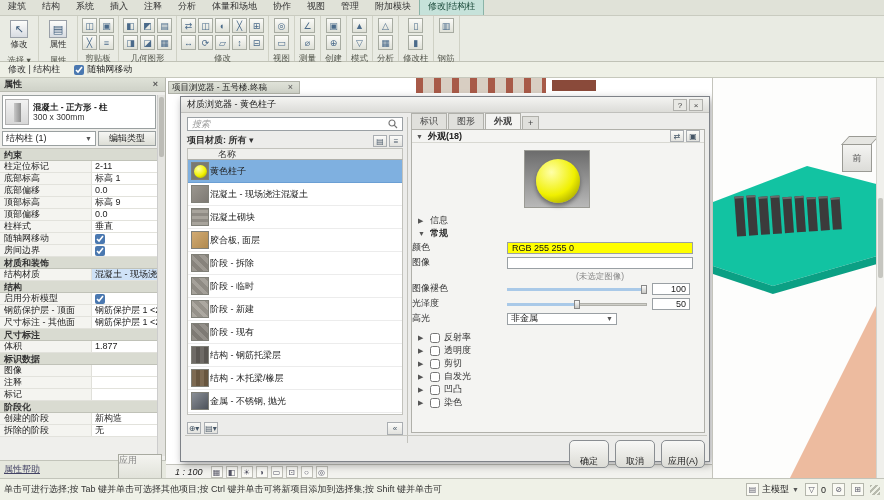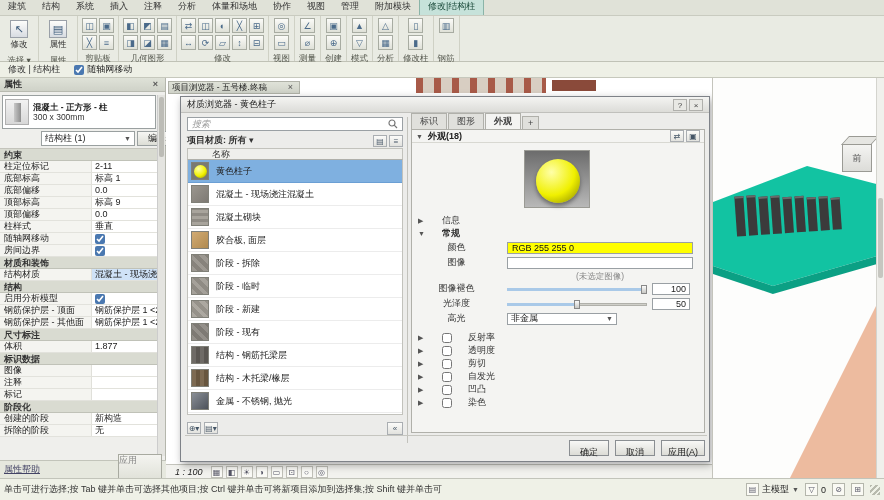--- a/index.html
+++ b/index.html
@@ -32,21 +32,21 @@
 .props{position:absolute;left:0;top:78px;width:166px;height:400px;background:#efefec;border-right:1px solid #b4b6ac;}
 .props-header{height:14px;background:linear-gradient(#dfe2d8,#cfd2c8);border-bottom:1px solid #b8bab0;display:flex;align-items:center;padding:0 4px;font-weight:bold;color:#333;}
 .props-header .sp{flex:1;}
 .x-btn{width:11px;height:11px;line-height:10px;text-align:center;color:#555;font-size:9px;cursor:default;}
 .typebox{position:absolute;left:2px;top:17px;width:154px;height:34px;background:#fff;border:1px solid #9aA0a0;display:flex;align-items:center;gap:4px;padding:2px;}
 .type-thumb{width:24px;height:26px;background:linear-gradient(#f2f2f2,#d8d8d8);border:1px solid #b0b0b0;position:relative;}
 .type-thumb::after{content:"";position:absolute;left:8px;top:3px;width:7px;height:19px;background:linear-gradient(90deg,#c8c8c8,#8e8e8e);}
 .type-lines{display:flex;flex-direction:column;line-height:10px;}
 .type-name{font-weight:bold;font-size:8.5px;}
 .type-size{font-size:8.5px;color:#333;}
-.selrow{position:absolute;left:2px;top:53px;width:154px;height:15px;display:flex;gap:2px;margin-left:39px;}
+.selrow{position:absolute;left:2px;top:53px;width:154px;height:15px;display:flex;gap:2px;}
 .combo{flex:1;background:#fff;border:1px solid #9aa0a0;display:flex;align-items:center;padding:0 3px;}
 .combo .arrow{margin-left:auto;font-size:7px;color:#555;}
 .edit-type-btn{width:58px;background:linear-gradient(#f6f6f3,#ddded6);border:1px solid #9aa0a0;text-align:center;line-height:13px;}
 .pgrid{position:absolute;left:0;top:70px;width:158px;background:#fff;border-top:1px solid #c4c4bc;}
 .pg-group{height:12px;background:#d9dbd1;border-bottom:1px solid #c0c2b8;font-weight:bold;line-height:12px;padding-left:4px;color:#333;}
 .pg-row{height:12px;display:flex;border-bottom:1px solid #e2e2dc;}
 .pg-label{width:92px;background:#f4f4f0;border-right:1px solid #e0e0da;padding-left:4px;line-height:11px;white-space:nowrap;overflow:hidden;}
 .pg-value{flex:1;padding-left:3px;line-height:11px;white-space:nowrap;overflow:hidden;display:flex;align-items:center;}
 .pg-hl{background:#cfe2f7;}
 .props-scroll{position:absolute;right:0;top:17px;width:8px;height:361px;background:#e4e4e0;border-left:1px solid #cccccc;}
@@ -70,23 +70,23 @@
 .dialog{position:absolute;left:14px;top:18px;width:530px;height:366px;background:#ececea;border:1px solid #7e8288;box-shadow:2px 3px 8px rgba(0,0,0,.35);}
 .dlg-title{height:16px;background:linear-gradient(#f4f4f2,#dcdcd8);border-bottom:1px solid #c0c0bc;display:flex;align-items:center;padding:0 6px;font-size:9px;}
 .dlg-title .sp{flex:1;}
 .dlg-tbtn{width:14px;height:12px;border:1px solid #b0b0ac;background:#e8e8e4;text-align:center;line-height:11px;margin-left:2px;font-size:8px;color:#444;}
 .leftcol{position:absolute;left:6px;top:20px;width:216px;height:326px;}
 .searchbox{position:absolute;left:0;top:0;width:216px;height:14px;background:#fff;border:1px solid #9aa0a4;display:flex;align-items:center;padding:0 4px;color:#999;font-style:italic;}
 .searchbox svg{margin-left:auto;}
 .filterrow{position:absolute;left:0;top:17px;width:216px;height:13px;display:flex;align-items:center;font-weight:bold;color:#333;}
 .filterrow .fr-icons{margin-left:auto;display:flex;gap:2px;}
 .mini-btn{width:14px;height:12px;border:1px solid #aaaeb2;background:linear-gradient(#fbfbf9,#e2e2de);font-size:8px;line-height:11px;text-align:center;color:#456;}
-.listhdr{position:absolute;left:0;top:31px;width:216px;height:12px;background:#efefec;border:1px solid #c2c2bc;border-bottom:1px solid #b0b0aa;line-height:11px;padding-left:24px;color:#333;}
+.listhdr{position:absolute;left:0;top:31px;width:216px;height:12px;background:#efefec;border:1px solid #c2c2bc;border-bottom:1px solid #b0b0aa;line-height:11px;padding-left:30px;color:#333;}
 .matlist{position:absolute;left:0;top:43px;width:216px;height:255px;background:#fff;border:1px solid #c2c2bc;border-top:none;overflow:hidden;}
-.mat-row{height:23px;display:flex;align-items:center;gap:7px;padding-left:3px;border-bottom:1px solid #ececec;}
+.mat-row{height:23px;display:flex;align-items:center;gap:1px;padding-left:3px;border-bottom:1px solid #ececec;}
 .mat-row.selected{background:#7fb0e0;border-bottom-color:#6b9fd4;}
 .swatch{width:18px;height:18px;border:1px solid #808078;flex:none;}
 .sw-0{background:#7a7a72;position:relative;}
 .sw-0::after{content:"";position:absolute;left:2px;top:2px;width:13px;height:13px;border-radius:50%;background:radial-gradient(circle at 35% 30%,#ffffa8,#f2f200 55%,#9c9c00 95%);}
 .sw-1{background:linear-gradient(135deg,#9a968e,#7e7a74);}
 .sw-2{background:repeating-linear-gradient(0deg,#a8a49c 0 3px,#8f8b84 3px 6px);}
 .sw-3{background:linear-gradient(135deg,#d2ab72,#b08a50);}
 .sw-4{background:repeating-linear-gradient(45deg,#9d9992 0 4px,#87837c 4px 8px);}
 .sw-5{background:repeating-linear-gradient(45deg,#a5a19a 0 4px,#8f8b84 4px 8px);}
 .sw-6{background:repeating-linear-gradient(45deg,#94908a 0 4px,#7e7a74 4px 8px);}
@@ -103,39 +103,39 @@
 .rc-tab{padding:1px 8px;border:1px solid #b0b0aa;border-bottom:none;background:#e0e0dc;margin-right:1px;color:#444;}
 .rc-tab.active{background:#f4f4f2;font-weight:bold;}
 .rc-tab.add{padding:1px 5px;}
 .rc-body{position:absolute;left:0;top:14px;width:294px;height:304px;background:#f4f4f2;border:1px solid #b0b0aa;}
 .ap-hdr{height:13px;display:flex;align-items:center;gap:4px;padding:0 4px;border-bottom:1px solid #d8d8d2;}
 .ap-hdr .hl{font-weight:bold;}
 .ap-hdr .hr{margin-left:auto;display:flex;gap:2px;}
 .preview{position:absolute;left:112px;top:20px;width:66px;height:58px;background:linear-gradient(#6c6c6c,#b8b8b8);border:1px solid #9a9a94;}
 .preview .ball{position:absolute;left:11px;top:8px;width:44px;height:44px;border-radius:50%;background:radial-gradient(circle at 35% 30%,#ffffa8,#f0f000 55%,#8f8f00 95%);box-shadow:0 3px 4px rgba(0,0,0,.4);}
 .sec-rows{position:absolute;left:0;top:84px;width:292px;}
-.sec-row{height:13px;display:flex;align-items:center;gap:16px;padding-left:6px;color:#333;}
+.sec-row{height:13px;display:flex;align-items:center;gap:4px;padding-left:6px;color:#333;}
 .tri{font-size:7px;color:#555;width:8px;}
 .sec-row.bold span.lbl{font-weight:bold;}
 .ap-row{height:15px;display:flex;align-items:center;}
-.ap-label{width:95px;text-align:center;padding-right:6px;color:#333;white-space:nowrap;}
+.ap-label{width:95px;text-align:left;padding-right:6px;color:#333;white-space:nowrap;}
 .ap-ctrl{display:flex;align-items:center;gap:5px;width:190px;}
 .color-field{width:186px;height:12px;background:#ffff00;border:1px solid #9aa0a4;line-height:11px;padding-left:4px;color:#111;}
 .image-field{width:186px;height:12px;background:#fff;border:1px solid #9aa0a4;}
 .img-empty{width:186px;text-align:center;color:#888;font-size:8.5px;line-height:10px;}
 .slider{position:relative;width:140px;height:8px;}
 .slider .track{position:absolute;left:0;top:3px;width:100%;height:3px;background:#cfcfc9;border:1px solid #b0b0aa;}
 .slider .fill{position:absolute;left:0;top:3px;height:3px;background:#a9c9e8;}
 .slider .sthumb{position:absolute;top:0;width:6px;height:9px;background:linear-gradient(#fafafa,#c8c8c4);border:1px solid #888;}
 .valbox{width:38px;height:12px;background:#fff;border:1px solid #9aa0a4;line-height:11px;text-align:right;padding-right:3px;}
 .dropdown{width:110px;height:12px;background:#fff;border:1px solid #9aa0a4;display:flex;align-items:center;padding:0 3px;gap:11px;}
 .dropdown .arrow{margin-left:auto;font-size:7px;color:#555;}
 .dlg-sep{position:absolute;left:4px;top:338px;width:522px;height:1px;background:#c6c6c0;}
 .dlg-buttons{position:absolute;left:0;top:343px;width:524px;display:flex;justify-content:flex-end;gap:6px;}
-.btn{min-width:40px;height:16px;background:linear-gradient(#f8f8f6,#dcdcd6);border:1px solid #8a8e92;text-align:center;line-height:14px;padding:4px 6px;border-radius:0;}
+.btn{min-width:40px;height:16px;background:linear-gradient(#f8f8f6,#dcdcd6);border:1px solid #8a8e92;text-align:center;line-height:14px;padding:13px 6px;border-radius:5px;}
 
 
 .view3d{position:absolute;left:712px;top:78px;width:172px;height:400px;background:#fdfdfc;border-left:1px solid #c4c4bc;overflow:hidden;}
 .teal{position:absolute;left:0;top:0;width:100%;height:100%;background:#12c3a2;clip-path:polygon(0 31%,55% 22%,100% 27%,100% 44%,35% 52%,0 47%);}
 .teal-edge{position:absolute;left:0;top:0;width:100%;height:100%;background:#0ba084;clip-path:polygon(0 47%,35% 52%,100% 44%,100% 46%,35% 54%,0 49%);}
 .peach{position:absolute;left:0;top:0;width:100%;height:100%;background:#edbb9f;clip-path:polygon(45% 100%,100% 53%,100% 100%);}
 .blocks{position:absolute;left:22px;top:98px;width:132px;height:56px;transform:rotate(-4deg);display:flex;align-items:flex-end;gap:3px;}
 .blk{width:9px;background:#3b3b3b;border-top:2px solid #6a6a6a;}
 .viewcube{position:absolute;right:12px;top:66px;width:30px;height:28px;background:linear-gradient(#f4f4f2,#dcdcd8);border:1px solid #9a9a94;text-align:center;line-height:27px;color:#555;font-size:9px;}
 .viewcube-top{position:absolute;right:9px;top:58px;width:30px;height:9px;background:#e6e6e2;border:1px solid #9a9a94;transform:skewX(-42deg);}
@@ -372,21 +372,21 @@
           <div class="pg-label">启用分析模型</div>
           <div class="pg-value">
             <input type="checkbox" checked="" style="">
           </div>
         </div>
       <div class="pg-row">
           <div class="pg-label">钢筋保护层 - 顶面</div>
           <div class="pg-value">钢筋保护层 1 &lt;25 m...</div>
         </div>
       <div class="pg-row">
-          <div class="pg-label">钢筋保护层 - 其他面</div>
+          <div class="pg-label">尺寸标注 - 其他面</div>
           <div class="pg-value">钢筋保护层 1 &lt;25 m...</div>
         </div>
       <div class="pg-group">尺寸标注</div>
       <div class="pg-row">
           <div class="pg-label">体积</div>
           <div class="pg-value">1.877</div>
         </div>
       <div class="pg-group">标识数据</div>
       <div class="pg-row">
           <div class="pg-label">图像</div>

